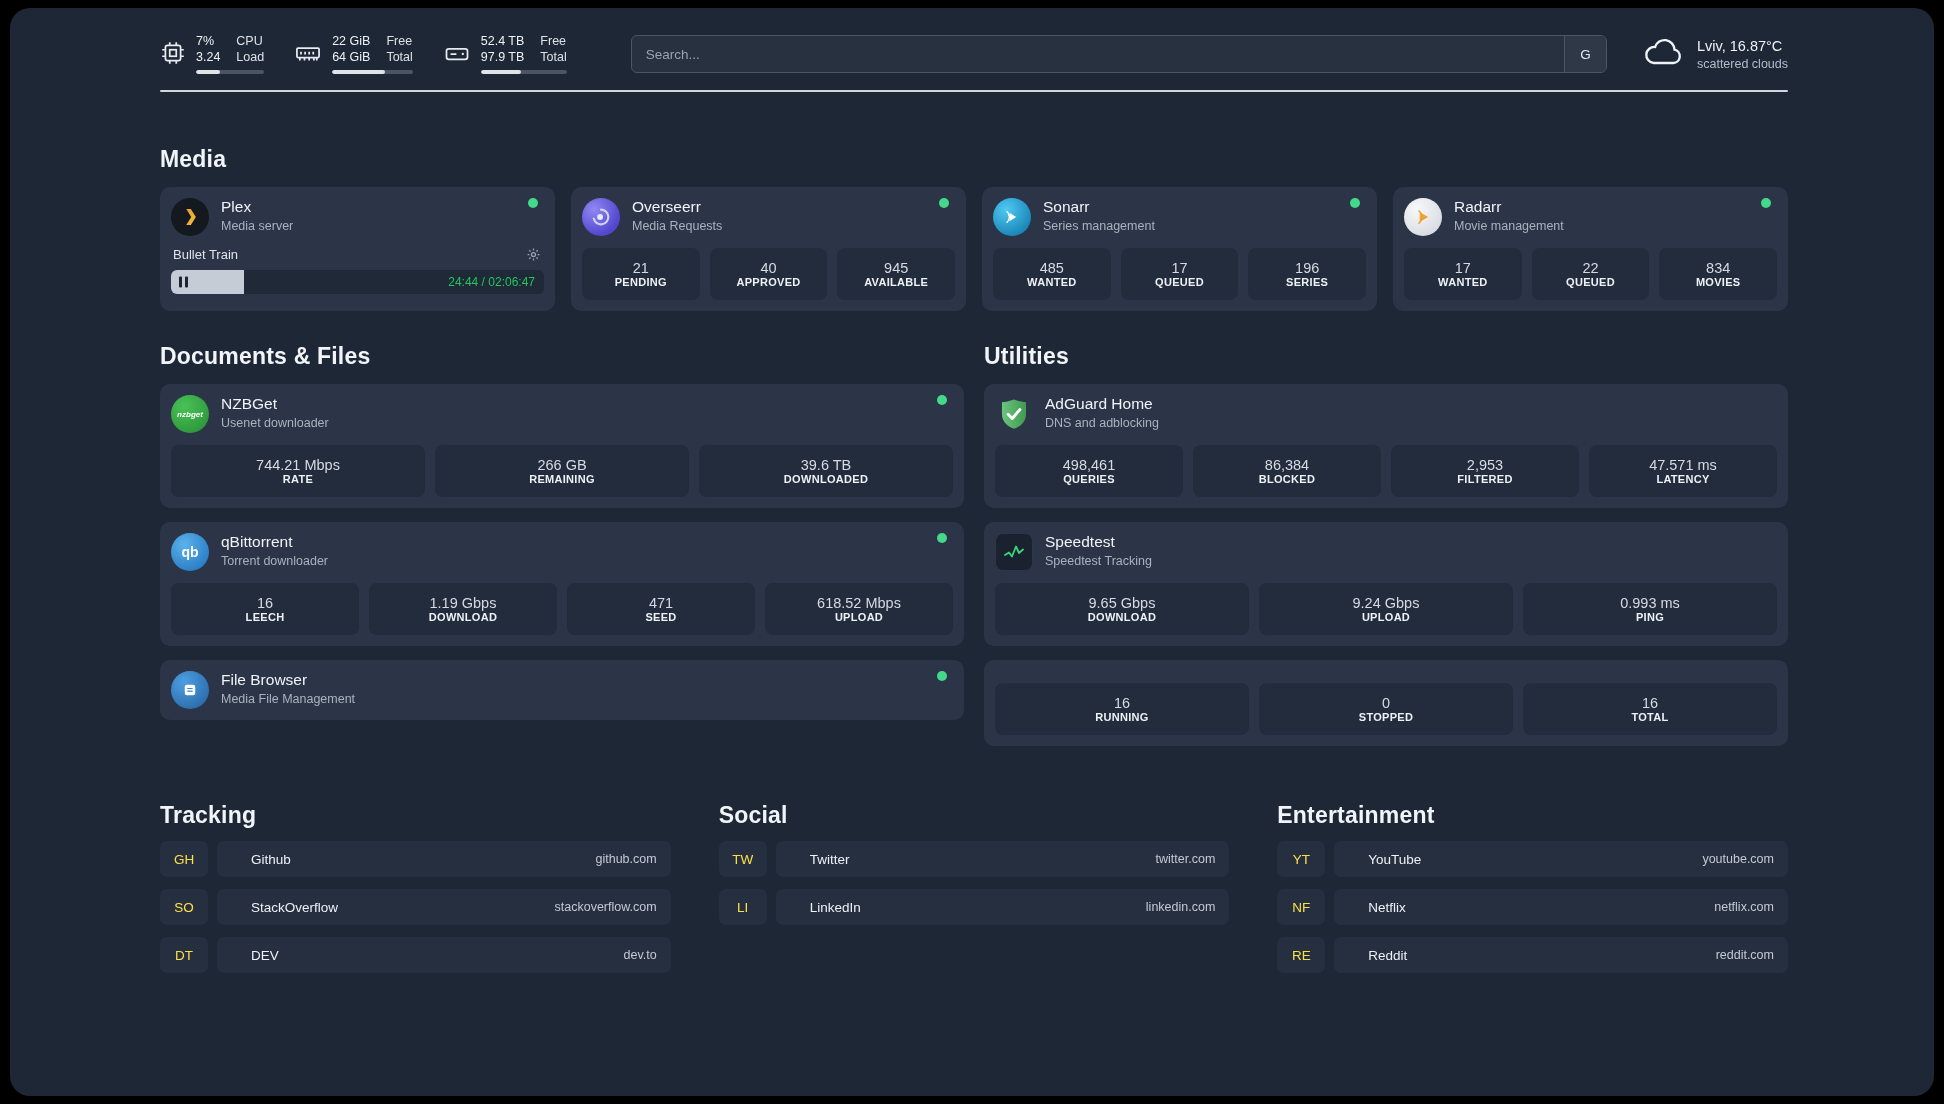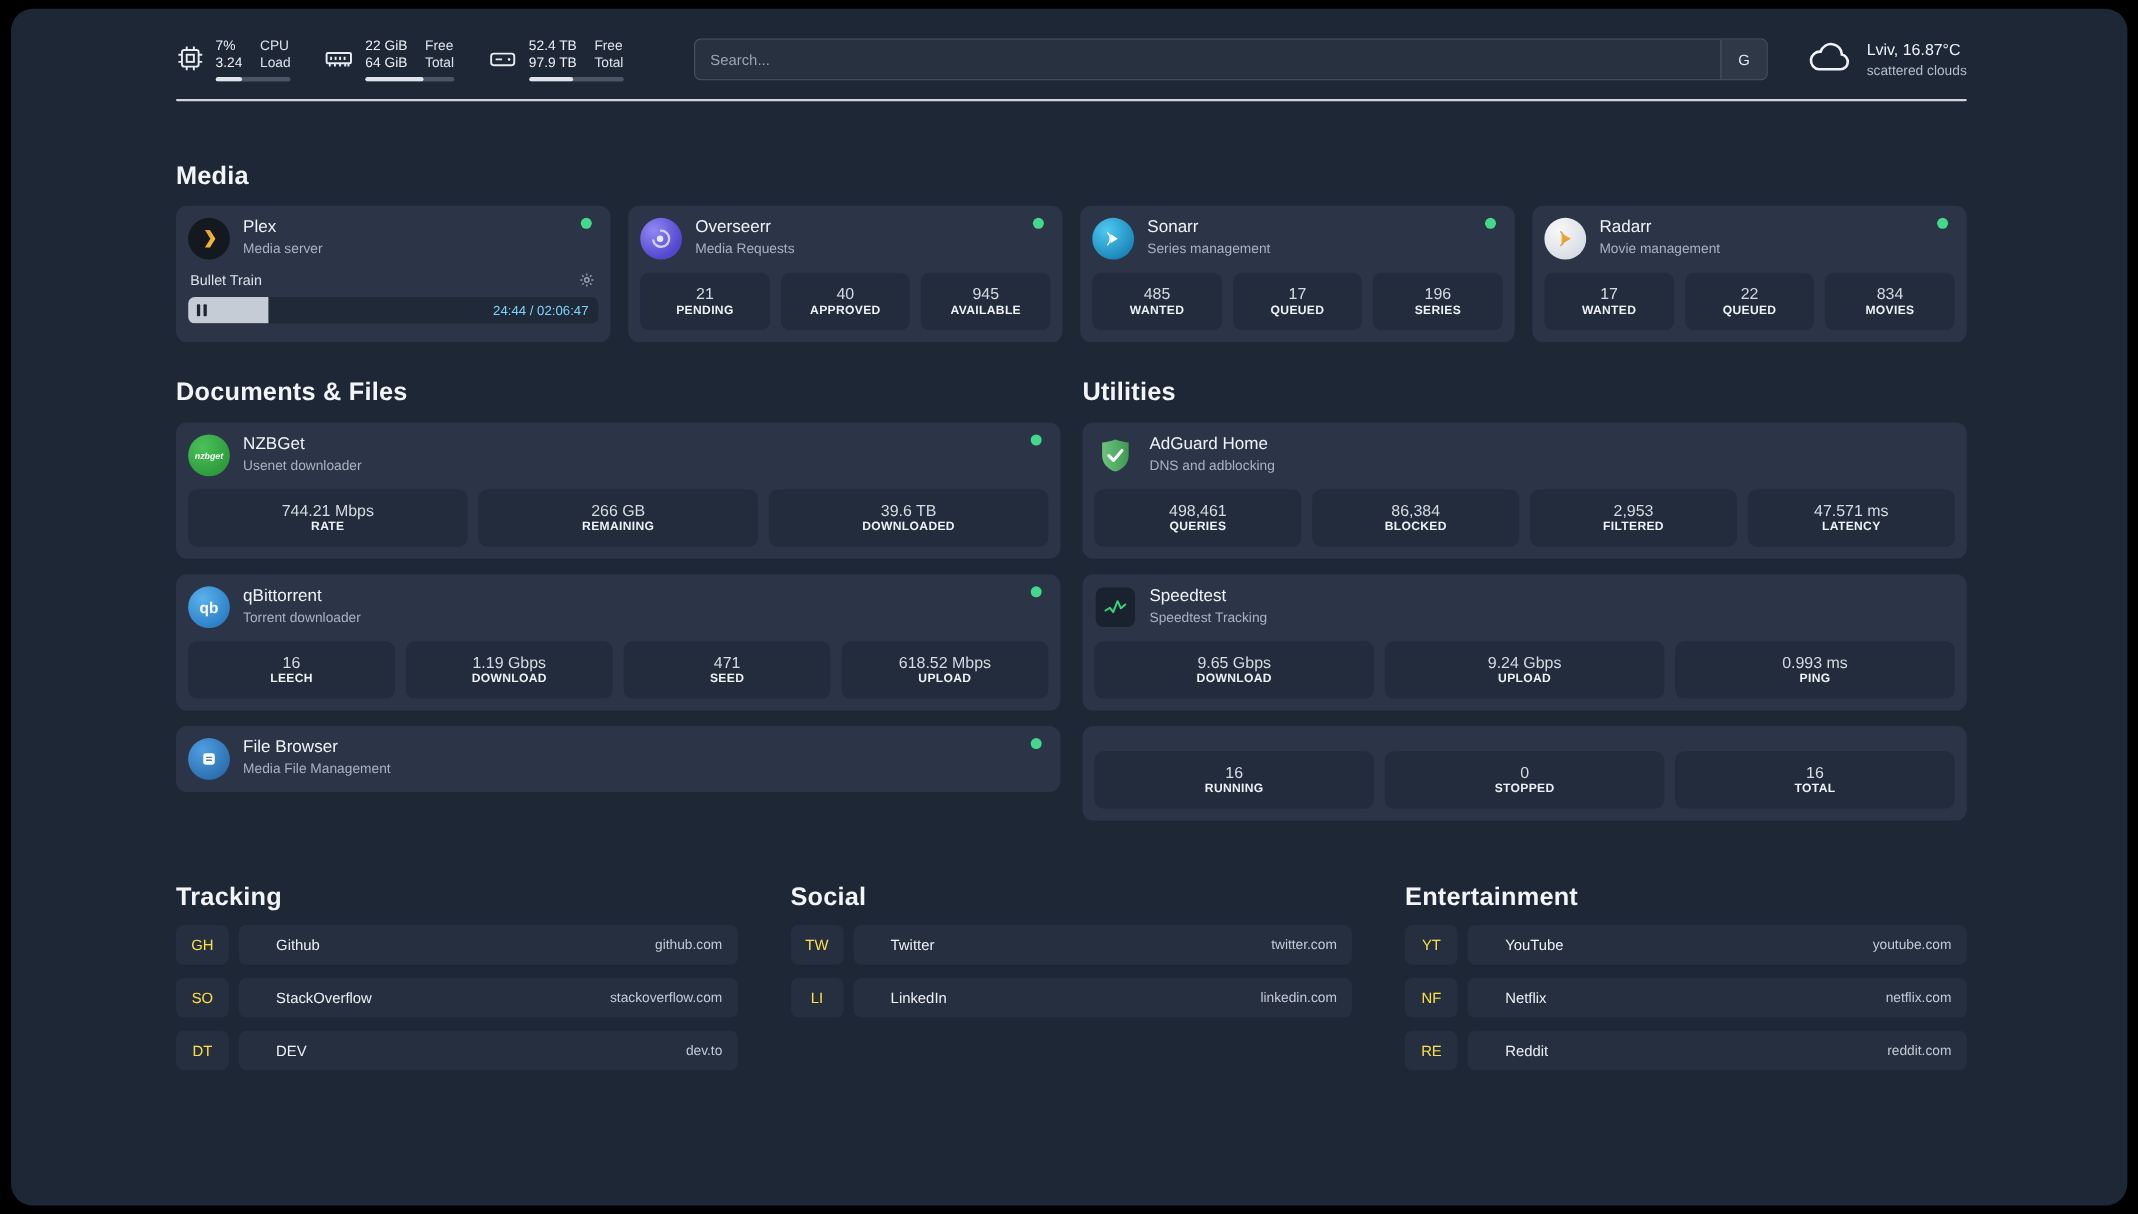--- a/index.html
+++ b/index.html
@@ -50,21 +50,21 @@
   .stat-label { font-size:11px; font-weight:700; color:#eef1f6; letter-spacing:.3px; }
 
   
   .plex-media-row { display:flex; align-items:center; justify-content:space-between; margin-top:9px; padding:0 2px; }
   .plex-media-title { font-size:13px; color:#dfe4ea; }
   .gear-btn { width:18px; height:18px; display:flex; align-items:center; justify-content:center; cursor:pointer; }
   .plex-progress { position:relative; margin-top:7px; height:24px; background:#1f2937; border-radius:6px; overflow:hidden; }
   .plex-progress-fill { position:absolute; left:0; top:0; bottom:0; background:#c6ccd6; }
   .pause-icon { position:absolute; left:8px; top:50%; transform:translateY(-50%); display:flex; gap:3px; cursor:pointer; }
   .pause-icon i { display:block; width:3px; height:11px; background:#1c2533; border-radius:1px; }
-  .plex-time { position:absolute; right:9px; top:50%; transform:translateY(-50%); font-size:12px; color:#7dd3fc; }
+  .plex-time { position:absolute; right:9px; top:50%; transform:translateY(-50%); font-size:12px; color:#22c55e; }
 
   
   .two-col { display:grid; grid-template-columns:1fr 1fr; column-gap:20px; margin-top:32px; }
   .col-cards .card { margin-top:14px; }
 
   
   .icon-text { font-weight:700; color:#fff; }
 
   
   .links-grid { display:grid; grid-template-columns:1fr 1fr 1fr; gap:48px; margin-top:56px; }

